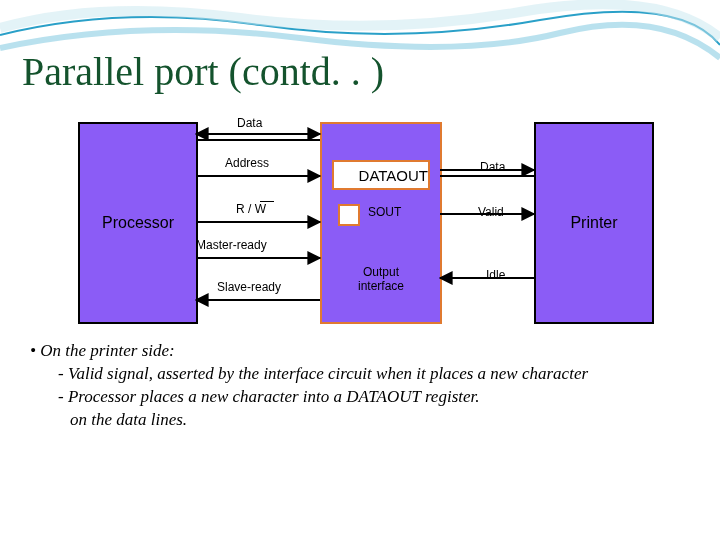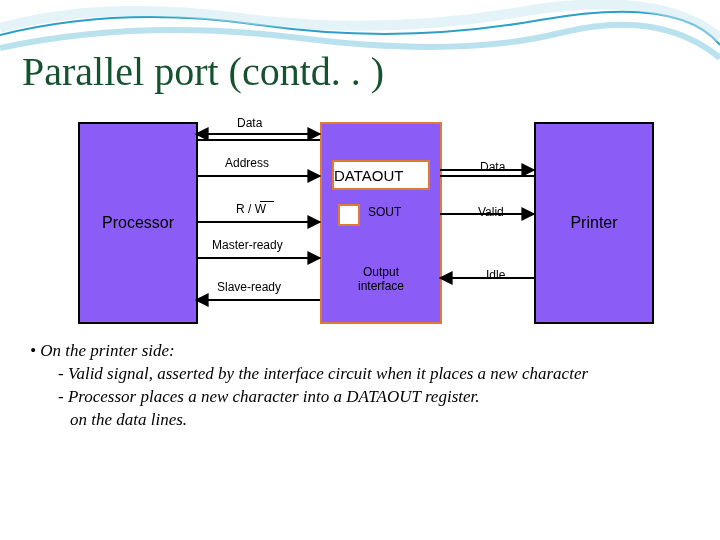--- a/index.html
+++ b/index.html
@@ -1,20 +1,20 @@
 <!DOCTYPE html>
 <html><head>
 <meta charset="utf-8">
 <style>
   html,body{margin:0;padding:0;width:720px;height:540px;background:#fff;font-family:Arial,Helvetica,sans-serif;position:relative;overflow:hidden}
   .wave-bg{position:absolute;top:0;left:0;width:720px;height:70px;z-index:0}
   .title{position:absolute;top:48px;left:22px;font-family:Georgia,'Times New Roman',serif;font-size:40px;color:#14532d;z-index:2}
   .diagram{position:absolute;top:110px;left:0;width:720px;height:220px;z-index:2}
   .box{position:absolute;border:2px solid #000;background:#8b5cf6;display:flex;align-items:center;justify-content:center;font-size:16px}
-  .small-box{position:absolute;border:2px solid #e07a30;background:#fff;display:flex;align-items:center;justify-content:flex-start;font-size:15px}
+  .small-box{position:absolute;border:2px solid #e07a30;background:#fff;display:flex;align-items:center;justify-content:flex-end;font-size:15px}
   .tiny-box{position:absolute;border:2px solid #e07a30;background:#fff}
   .lbl{position:absolute;font-size:12px;color:#000}
   .rw-bar{position:absolute;height:1.3px;background:#000}
   svg.lines{position:absolute;top:0;left:0;width:720px;height:220px}
   .bullets{position:absolute;top:340px;left:30px;width:660px;font-family:Georgia,'Times New Roman',serif;font-style:italic;font-size:17px;line-height:1.35;color:#000;z-index:2}
   .bullets .sub{margin-left:40px}
 </style>
 </head>
 <body>
 
@@ -44,21 +44,21 @@
   <div class="lbl" style="left:346px;top:155px;text-align:center;width:70px;line-height:1.2">Output interface</div>
 
   <div class="box" style="left:534px;top:12px;width:116px;height:198px">
     <span>Printer</span>
   </div>
 
   <div class="lbl" style="left:237px;top:6px">Data</div>
   <div class="lbl" style="left:225px;top:46px">Address</div>
   <div class="lbl" style="left:236px;top:92px">R / W</div>
   <div class="rw-bar" style="left:260px;top:91px;width:14px"></div>
-  <div class="lbl" style="left:212px;top:128px">Master-ready</div>
+  <div class="lbl" style="left:196px;top:128px">Master-ready</div>
   <div class="lbl" style="left:217px;top:170px">Slave-ready</div>
 
   <div class="lbl" style="left:480px;top:50px">Data</div>
   <div class="lbl" style="left:478px;top:95px">Valid</div>
   <div class="lbl" style="left:486px;top:158px">Idle</div>
 
   <svg class="lines">
     <defs>
       <marker id="ar" viewBox="0 0 10 10" refX="9" refY="5" markerWidth="7" markerHeight="7" orient="auto-start-reverse">
         <path d="M0 0 L10 5 L0 10 z" fill="#000"></path>

